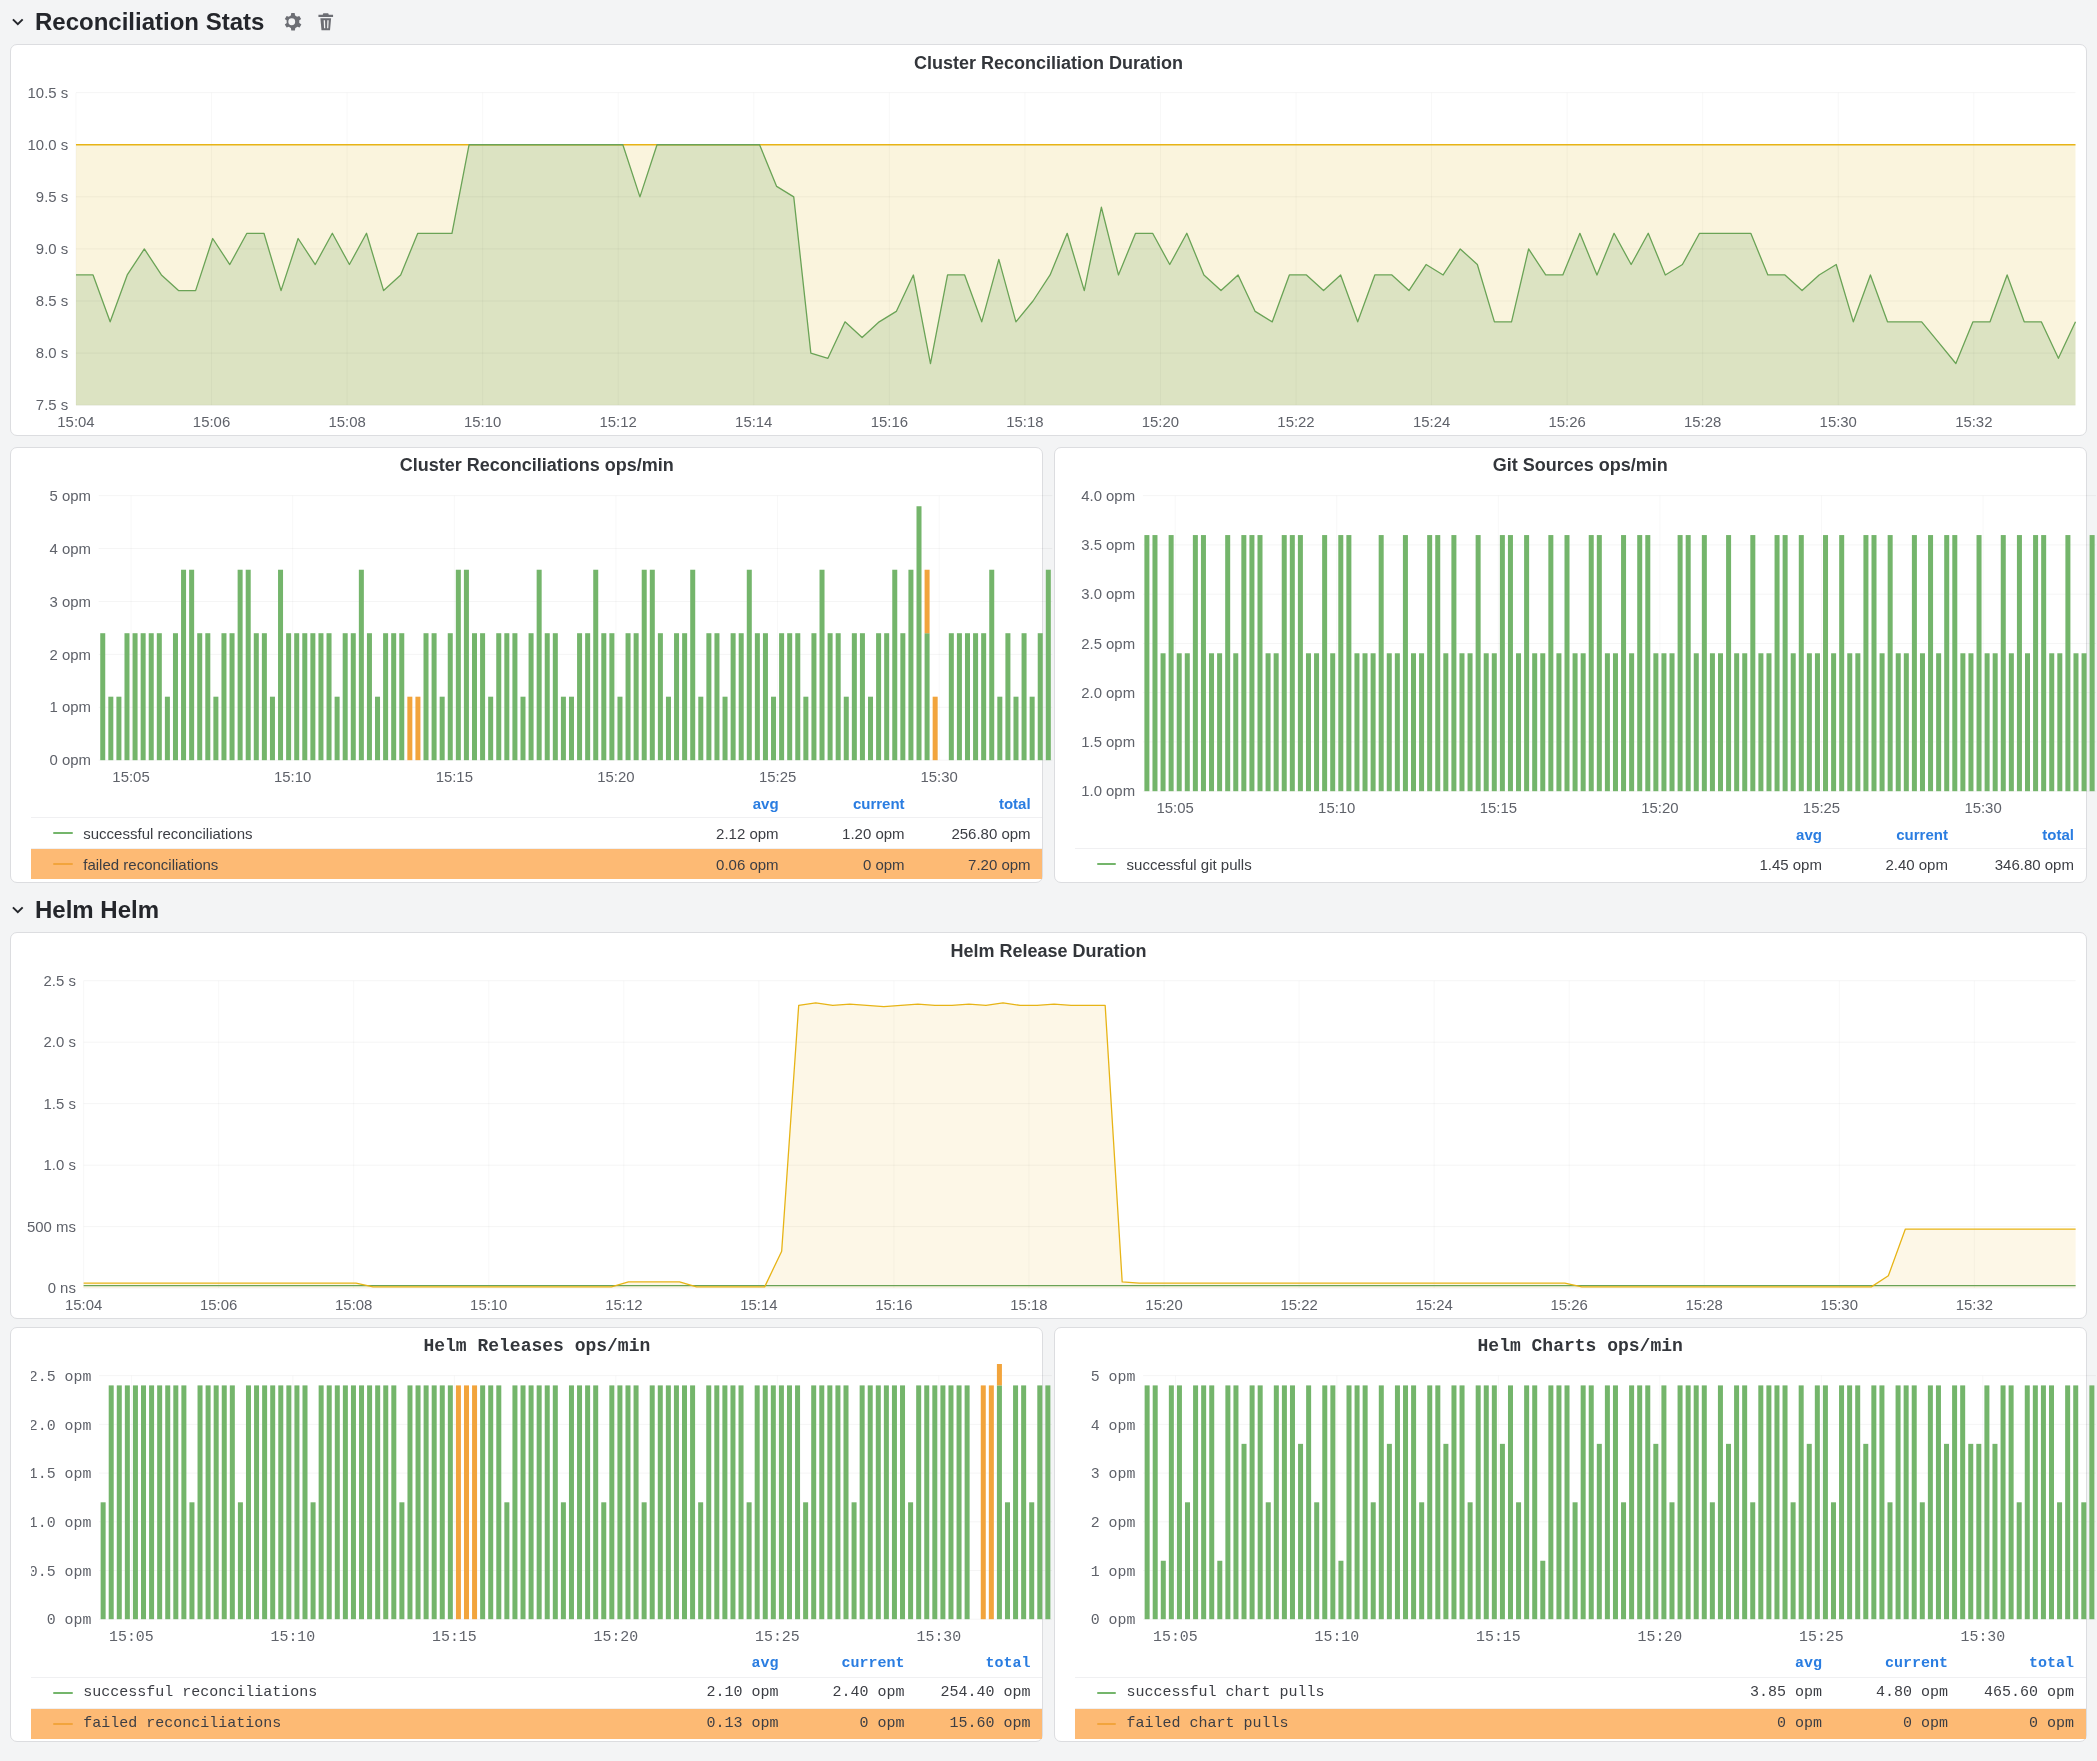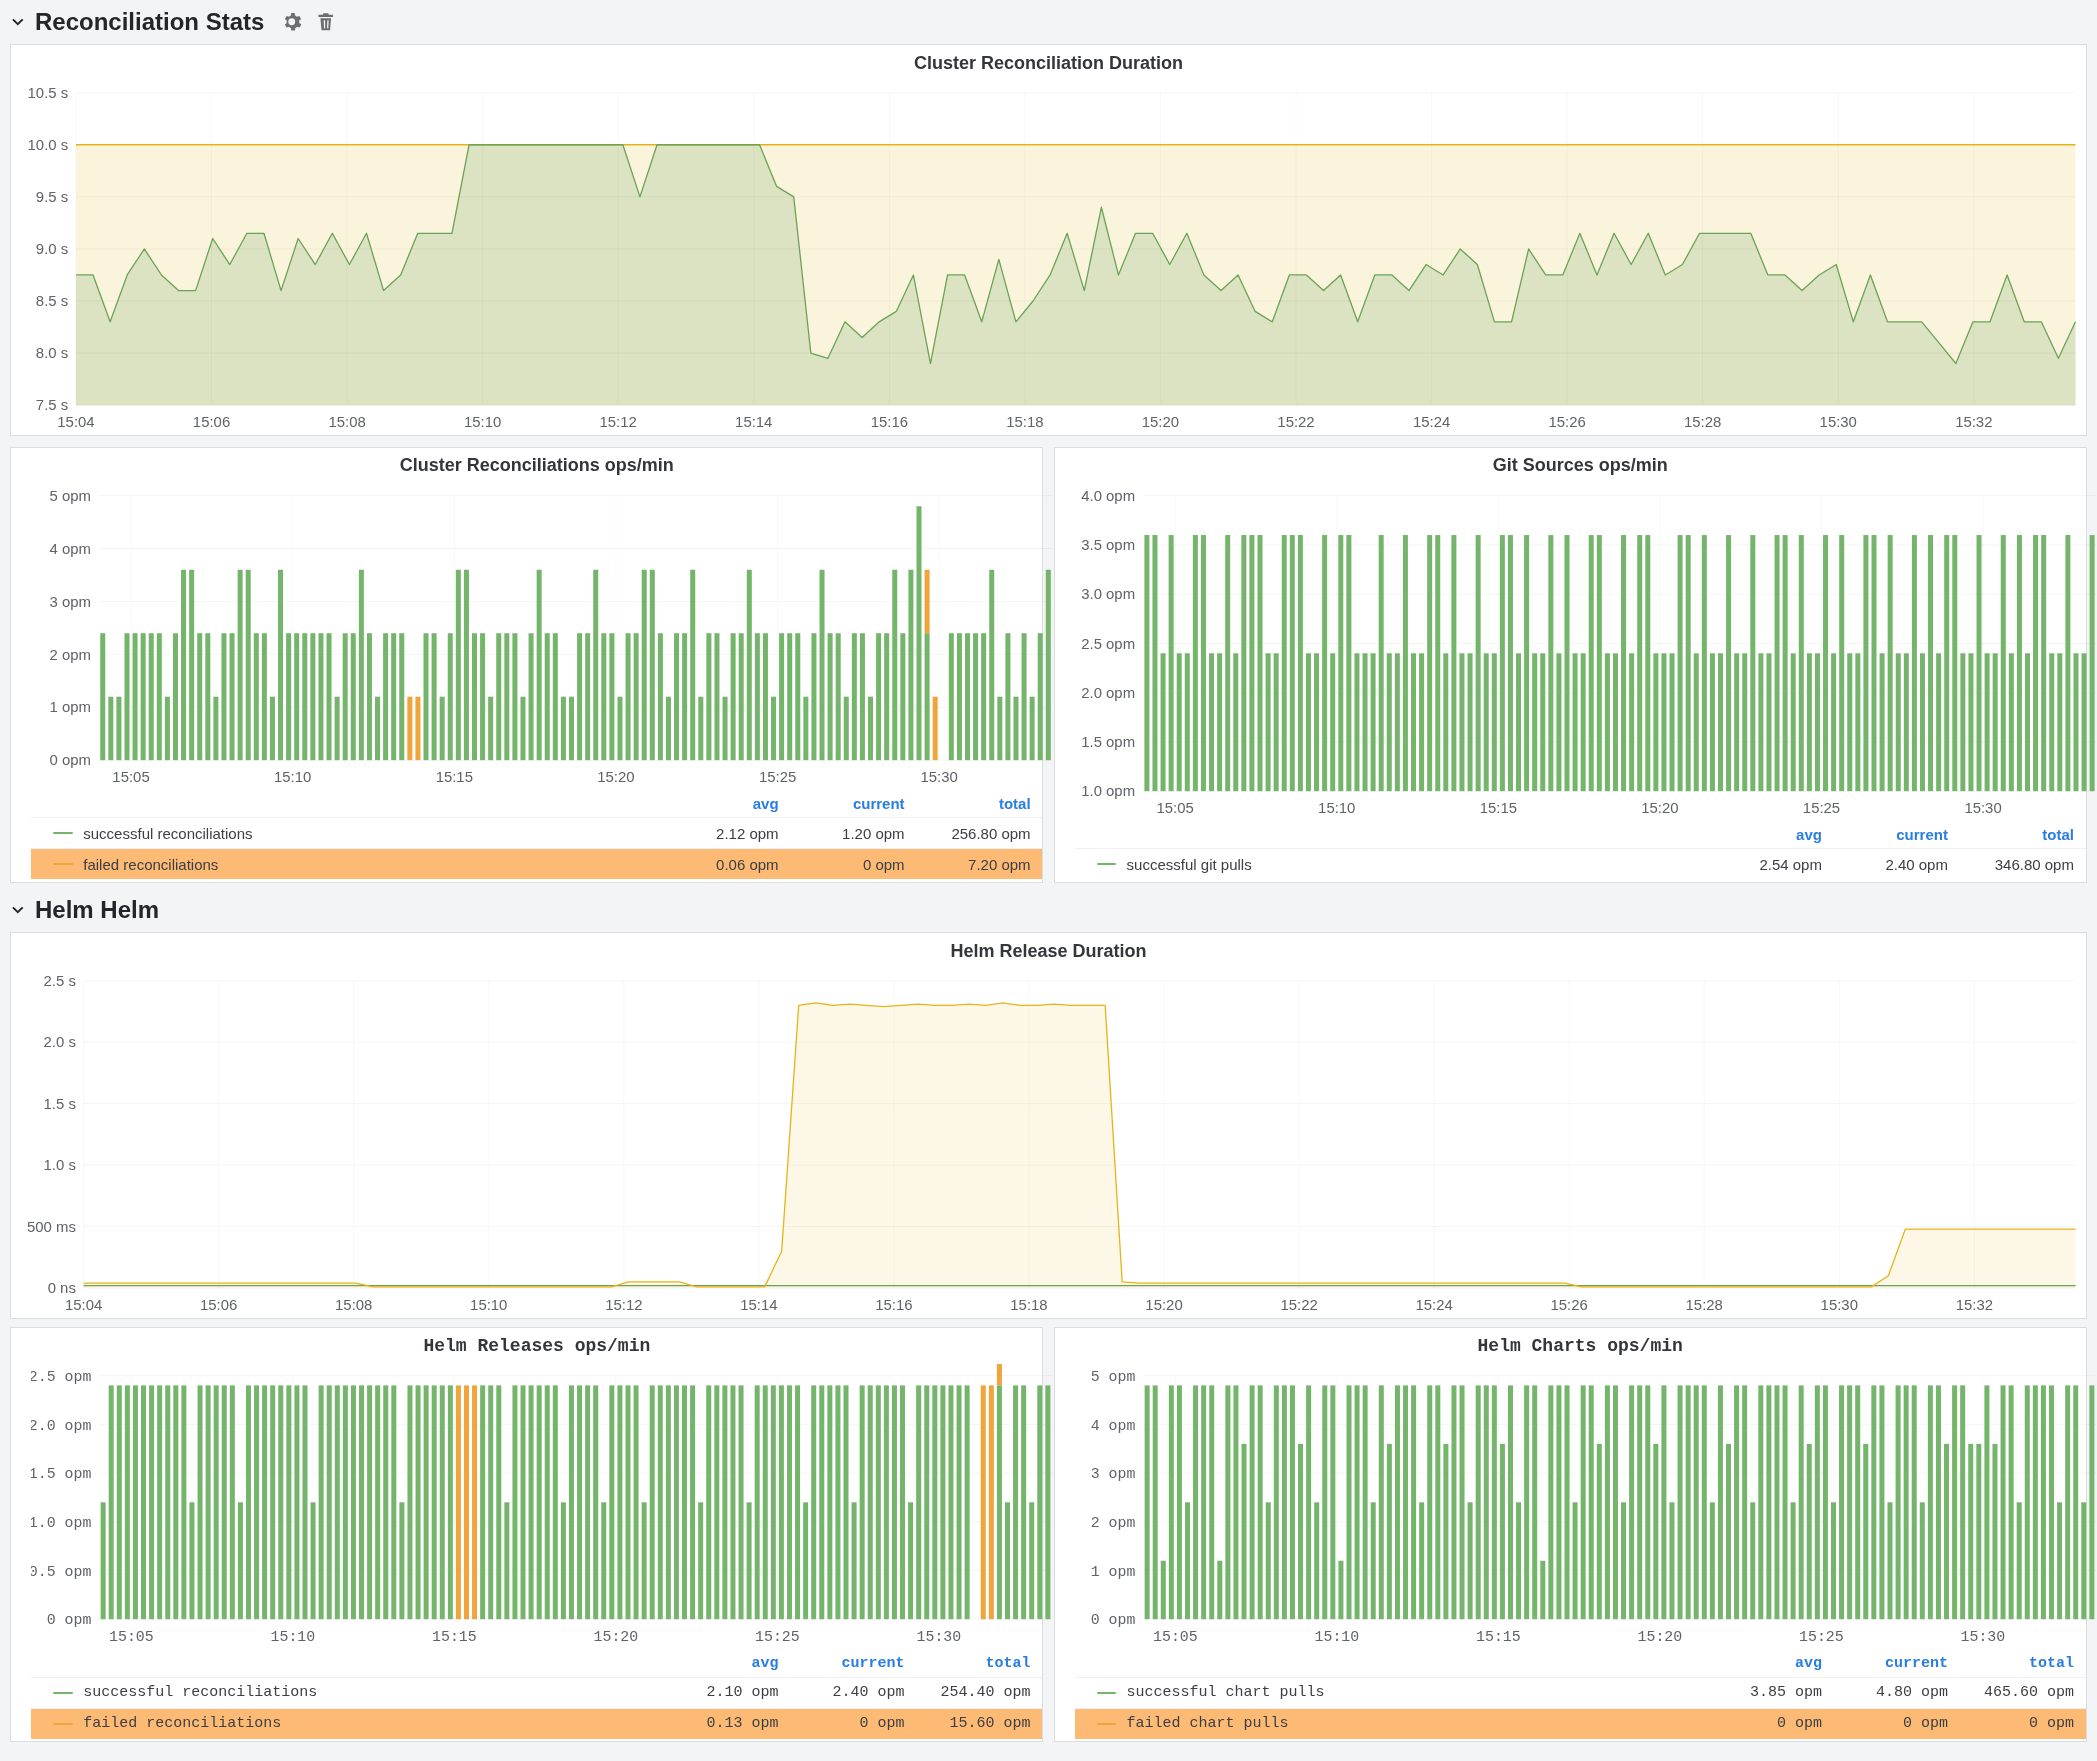--- a/index.html
+++ b/index.html
@@ -3,21 +3,21 @@
 <meta charset="utf-8">
 <style>
   html,body{margin:0;padding:0;width:2097px;height:1761px;background:#f3f4f5;overflow:hidden;
     font-family:"Liberation Sans",sans-serif;-webkit-font-smoothing:antialiased;}
   .page{padding:3.9px 10.4px 0;}
   .row-header{display:flex;align-items:center;gap:9px;height:34px;margin:1.3px 0 5.2px;cursor:pointer;}
   .row-title{font-size:24px;font-weight:700;color:#24262b;}
   .row-icons{display:flex;gap:14.3px;margin-left:9px;align-items:center;}
   .row-icons svg{width:19.5px;height:19.5px;fill:#6c6e74;cursor:pointer;}
   .chev{width:15.6px;height:15.6px;stroke:#24262b;stroke-width:2;fill:none;}
-  .panel{background:#fff;border:0.6px solid #dcdde0;border-radius:0;display:flex;flex-direction:column;box-sizing:border-box;}
+  .panel{background:#fff;border:0.6px solid #dcdde0;border-radius:7px;display:flex;flex-direction:column;box-sizing:border-box;}
   .panel-title{height:36px;display:flex;align-items:center;justify-content:center;
     font-size:18px;font-weight:600;color:#33363b;flex:0 0 auto;cursor:pointer;}
   .chart{flex:1 1 auto;min-height:0;cursor:crosshair;}
   .row2{display:flex;gap:10.4px;margin-bottom:10.4px;}
   .row2 .panel{flex:1;min-width:0;padding-left:20px;}
   #panel-0{height:392px;margin-bottom:10.4px;}
   .row2a .panel{height:436px;}
   #panel-3{height:387px;margin-bottom:8px;}
   .row2b .panel{height:415px;font-family:Liberation Mono, monospace;}
   svg text{font-size:23px;fill:#5f626a;}
@@ -433,21 +433,21 @@
             <span class="leg-label"></span>
             <span class="leg-col">avg</span>
             <span class="leg-col">current</span>
             <span class="leg-col">total</span>
           </div>
           <div class="leg-row">
             <span class="leg-label">
               <span class="leg-dash" style="background:#74b56b"></span>
               <span class="leg-name">successful git pulls</span>
             </span>
-            <span class="leg-col">2.54 opm</span>
+            <span class="leg-col">1.45 opm</span>
             <span class="leg-col">2.40 opm</span>
             <span class="leg-col">346.80 opm</span>
           </div>
         </div>
     </div>
   </div>
 
   <div class="row-header">
     <svg class="chev" viewBox="0 0 16 16">
         <path d="M3 5.5l5 5 5-5"></path>

